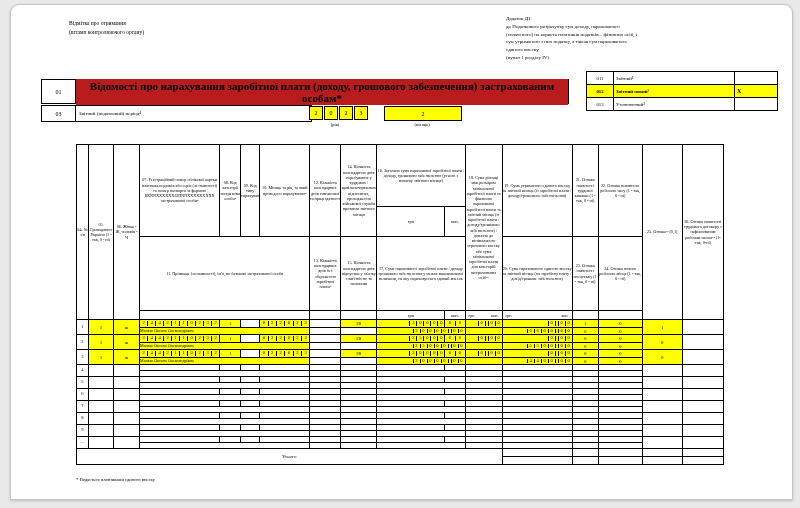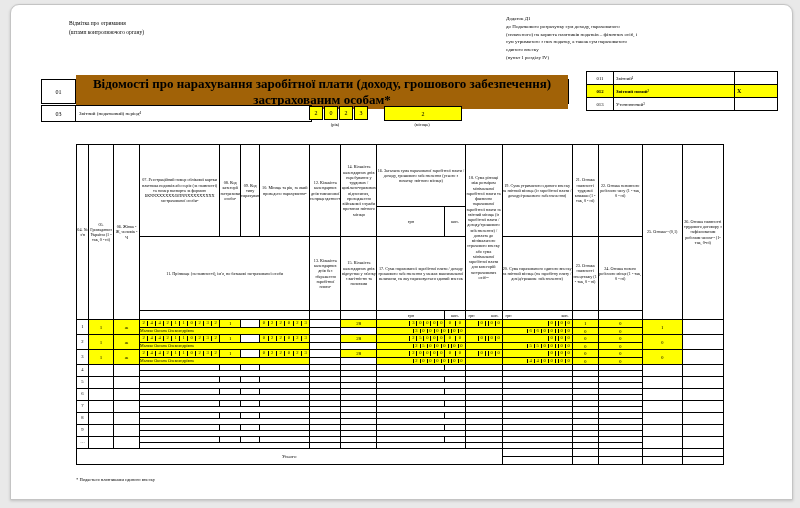--- a/index.html
+++ b/index.html
@@ -13,21 +13,21 @@
   .rtype{left:575px;top:66px;border-collapse:collapse;}
   .rtype td{border:1px solid #000;height:12px;font-size:4.8px;padding:0 2px;vertical-align:middle;background:#fff;}
   .rtype .code{width:22px;text-align:center;}
   .rtype .lbl{width:116px;}
   .rtype .val{width:38px;text-align:left;font-size:6px;}
   .rtype tr.sel td{background:#ffff00;font-weight:bold;}
   
   .codebox{border:1.4px solid #000;background:#fff;display:flex;align-items:center;justify-content:center;font-size:6px;}
   .f01code{left:30px;top:74px;width:33px;height:23px;}
   .f01cell{left:64px;top:74px;width:492px;height:23px;border:1.6px solid #000;display:flex;align-items:center;justify-content:center;}
-  .f01cell .hl{background:#a16207;font-weight:bold;font-size:13px;text-align:center;padding:1px 2px;}
+  .f01cell .hl{background:#b91c1c;font-weight:bold;font-size:11px;text-align:center;padding:1px 2px;}
   
   .f03code{left:30px;top:100px;width:33px;height:15px;}
   .f03cell{left:64px;top:100px;width:232px;height:15px;border:1px solid #000;display:flex;align-items:center;font-size:5px;padding-left:3px;background:#fff;}
   .yearbox{left:297px;top:101px;display:flex;}
   .yearbox b{width:12px;height:12px;border:1px solid #000;margin-left:1px;background:#ffff00;display:flex;align-items:center;justify-content:center;font-size:6px;font-weight:normal;}
   .monthbox{left:373px;top:101px;width:76px;height:13px;border:1px solid #000;background:#ffff00;display:flex;align-items:center;justify-content:center;font-size:6px;}
   .cap{font-size:4.4px;text-align:center;}
   .capyear{left:297px;top:117px;width:54px;}
   .capmonth{left:373px;top:117px;width:76px;}
   

